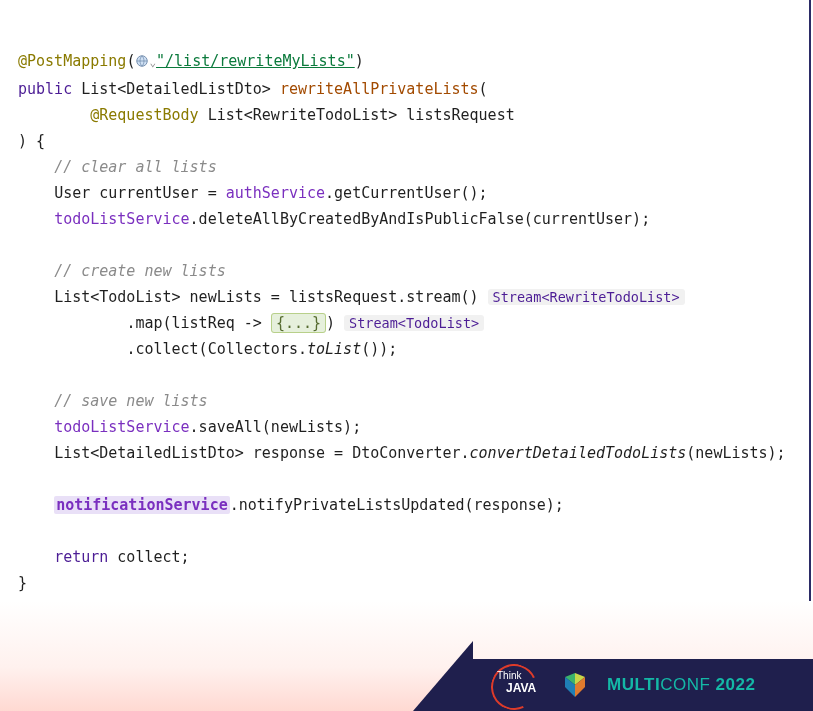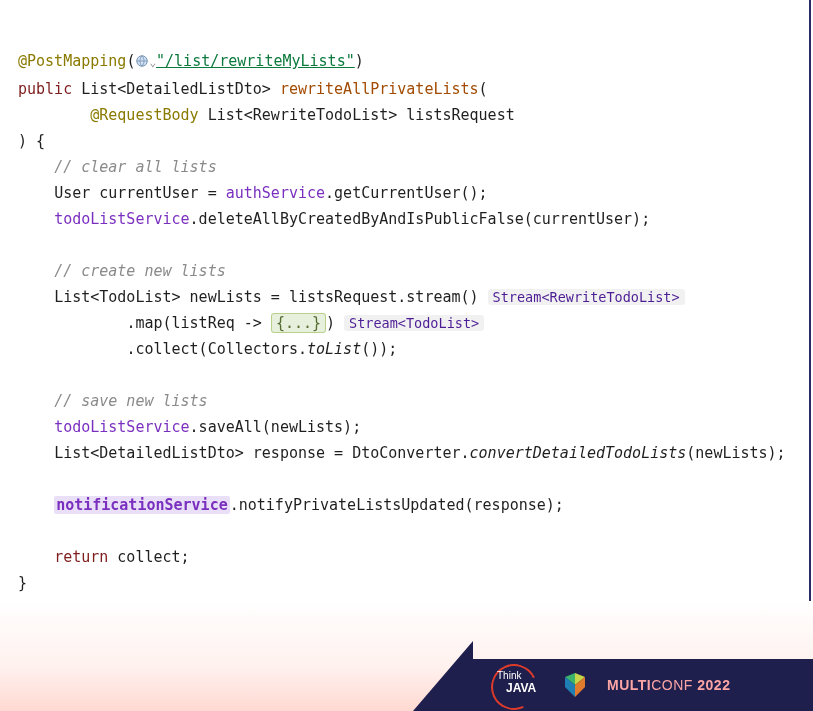--- a/index.html
+++ b/index.html
@@ -21,21 +21,21 @@
   }
   pre.code{
     margin:0;
     padding:48px 0 0 18px;
     line-height:26px;
     white-space:pre;
     color:#1f1f1f;
     font-weight:500;
   }
   .ann{color:#8a7a00}
-  .kw{color:#7f1d1d}
+  .kw{color:#4c1d95}
   .str{color:#0b7a3c;text-decoration:underline}
   .method-decl{color:#a24a00}
   .comment{color:#8a8a8a;font-style:italic}
   .field{color:#7a2fbf}
   .static-ital{font-style:italic}
   .fold{
     background:#e6f0dc;border:1px solid #b8d08a;border-radius:3px;
     padding:0 4px;color:#556b2f;
   }
   .hint{
@@ -73,22 +73,22 @@
     border-right-color:transparent;
     transform:rotate(20deg);
   }
   .java-text{
     position:absolute;left:10px;top:8px;color:#fff;font-family:Arial,Helvetica,sans-serif;
     font-size:10px;line-height:12px;
   }
   .java-text .j{font-size:12px;font-weight:700;margin-left:9px;display:block}
   .mc-logo{width:20px;height:24px;position:relative}
   .mc-text{
-    color:#fca5a5;font-family:Arial,Helvetica,sans-serif;font-weight:700;
-    font-size:14px;letter-spacing:0.5px;
+    color:#14b8a6;font-family:Arial,Helvetica,sans-serif;font-weight:700;
+    font-size:17px;letter-spacing:0.5px;
   }
   .mc-text .thin{font-weight:400}
 </style>
 </head>
 <body>
 
 <div class="frame">
   <div class="right-border"></div>
 
   <pre class="code"><span class="ann">@PostMapping</span>(<svg class="globe" viewBox="0 0 16 16">

